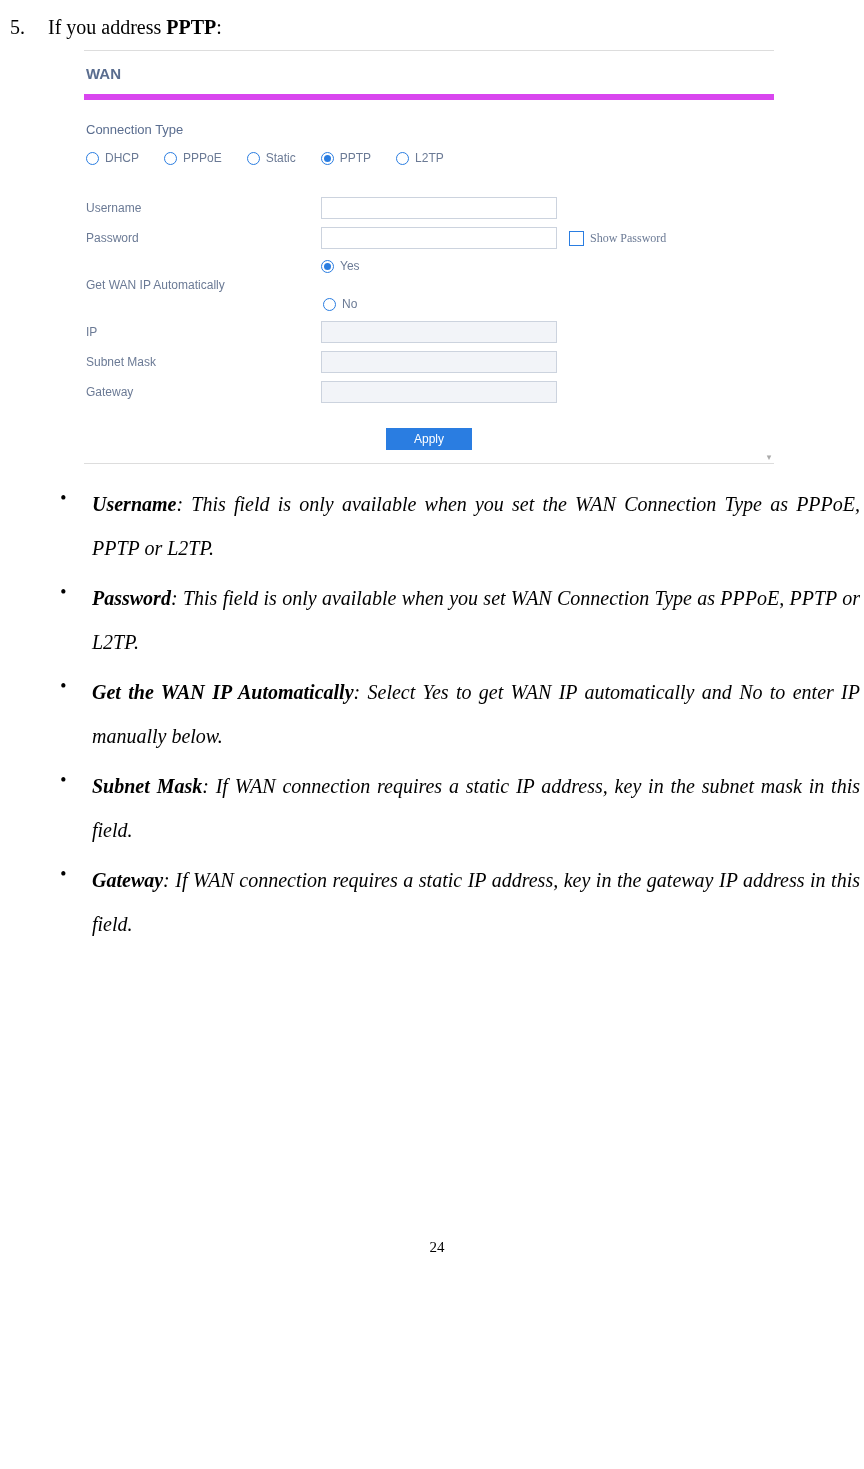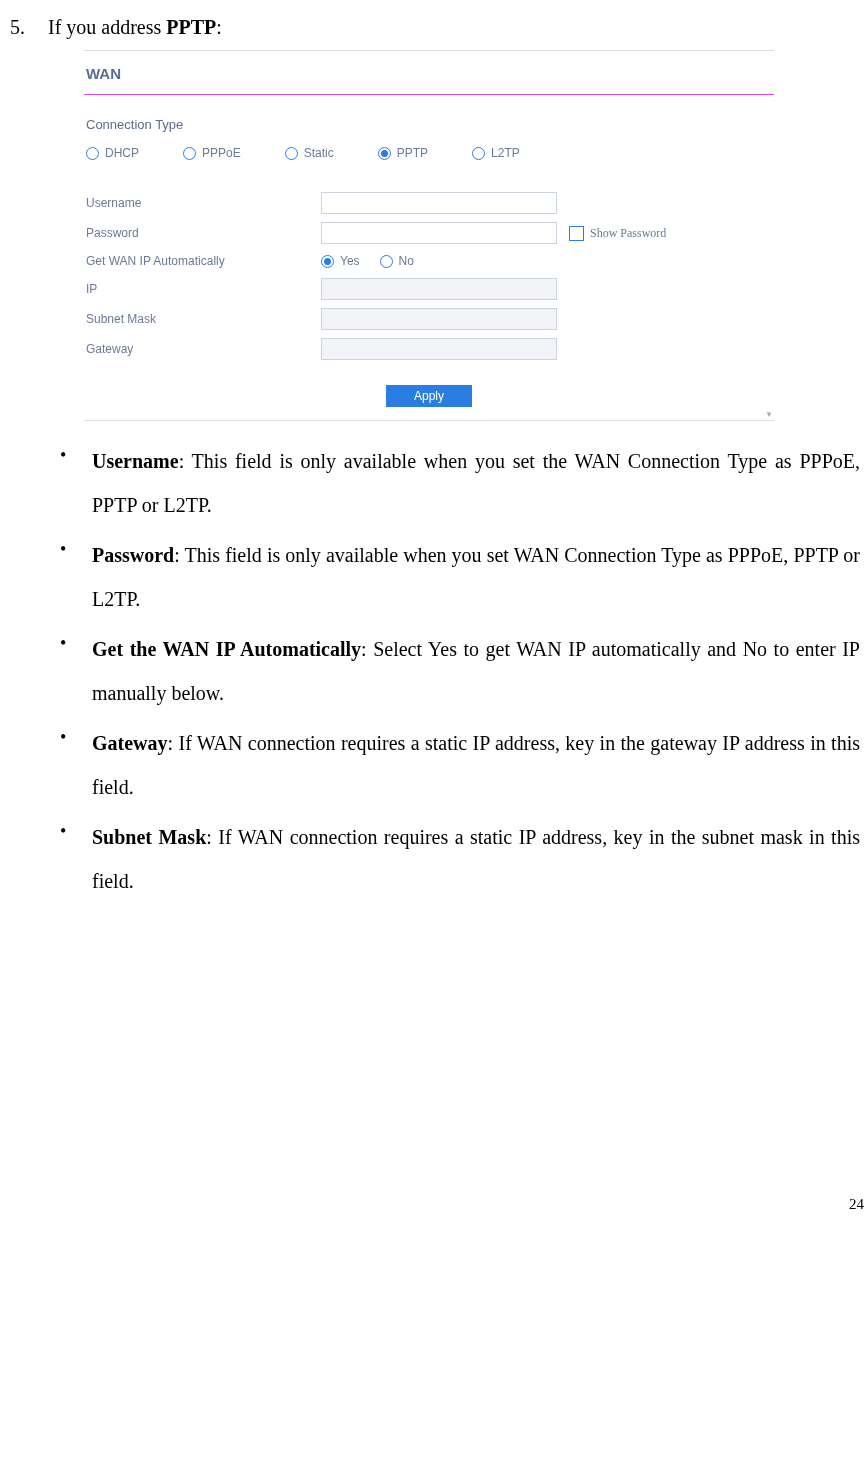--- a/index.html
+++ b/index.html
@@ -28,31 +28,31 @@
       border-right: none;
       background: #fff;
       position: relative;
     }
     .wan-header {
       padding: 12px 0 8px 2px;
       color: #5a6d8f;
       font-family: Arial, sans-serif;
       font-size: 15px;
       font-weight: 600;
-      border-bottom: 1px solid #d946ef;
+      border-bottom: 6px solid #d946ef;
     }
     .sub-header {
       color: #5a6d8f;
       font-family: Arial, sans-serif;
       font-size: 13px;
       padding: 20px 0 6px 2px;
     }
     .radio-row {
       display: flex;
-      gap: 44px;
+      gap: 25px;
       padding: 4px 0 12px 2px;
       font-family: Arial, sans-serif;
       font-size: 12px;
       color: #6b7a95;
       align-items: center;
     }
     .radio-item {
       display: flex;
       align-items: center;
       gap: 6px;
@@ -105,20 +105,21 @@
     }
     .show-pass-label {
       font-family: Liberation Serif, serif;
       font-size: 12px;
       color: #6b7a95;
     }
     .yesno-row {
       display: flex;
       align-items: center;
       gap: 20px;
+      flex-direction: column;
     }
     .apply-wrap {
       text-align: center;
       padding: 14px 0 12px 0;
     }
     .apply-btn {
       display: inline-block;
       background: #2a7de1;
       color: #fff;
       font-family: Arial, sans-serif;
@@ -134,40 +135,41 @@
       height: 12px;
       color: #aaa;
       font-size: 9px;
       text-align: center;
       line-height: 12px;
     }
     
     ul.bullets {
       list-style: none;
       margin: 8px 0 0 50px;
+      font-style: italic;
     }
     ul.bullets li {
       display: flex;
       gap: 18px;
       margin-bottom: 6px;
     }
     ul.bullets li::before {
       content: "•";
       min-width: 14px;
       font-size: 18px;
       line-height: 1.8;
     }
     .bullet-text {
       flex: 1;
       line-height: 2.2;
       text-align: justify;
       padding-right: 4px;
     }
     .page-number {
-      text-align: right;
+      text-align: center;
       font-size: 15px;
       margin-top: 290px;
     }
   </style>
 </head>
 <body>
 
 <div class="numbered-item">
   <span class="num">5.</span>
   <span>
@@ -254,20 +256,20 @@
     <li>
       <span class="bullet-text"><span class="bold">Username</span><span>: This field is only available when you set the WAN Connection Type as PPPoE, PPTP or L2TP.</span></span>
     </li>
     <li>
       <span class="bullet-text"><span class="bold">Password</span><span>: This field is only available when you set WAN Connection Type as PPPoE, PPTP or L2TP.</span></span>
     </li>
     <li>
       <span class="bullet-text"><span class="bold">Get the WAN IP Automatically</span><span>: Select Yes to get WAN IP automatically and No to enter IP manually below.</span></span>
     </li>
     <li>
+      <span class="bullet-text"><span class="bold">Subnet Mask</span><span>: If WAN connection requires a static IP address, key in the subnet mask in this field.</span></span>
+    </li>
+    <li>
       <span class="bullet-text"><span class="bold">Gateway</span><span>: If WAN connection requires a static IP address, key in the gateway IP address in this field.</span></span>
     </li>
-    <li>
-      <span class="bullet-text"><span class="bold">Subnet Mask</span><span>: If WAN connection requires a static IP address, key in the subnet mask in this field.</span></span>
-    </li>
   </ul>
 
 <div class="page-number">24</div>
 
 </body></html>

